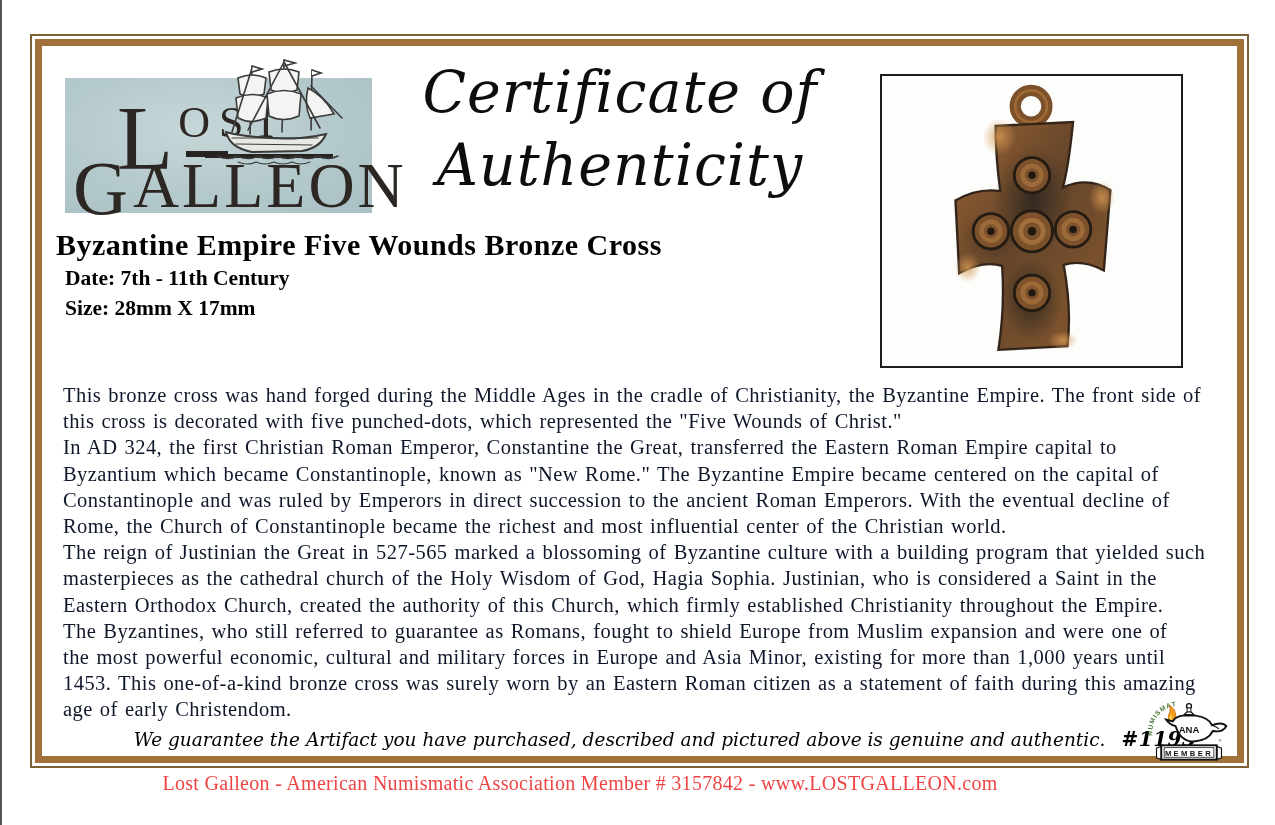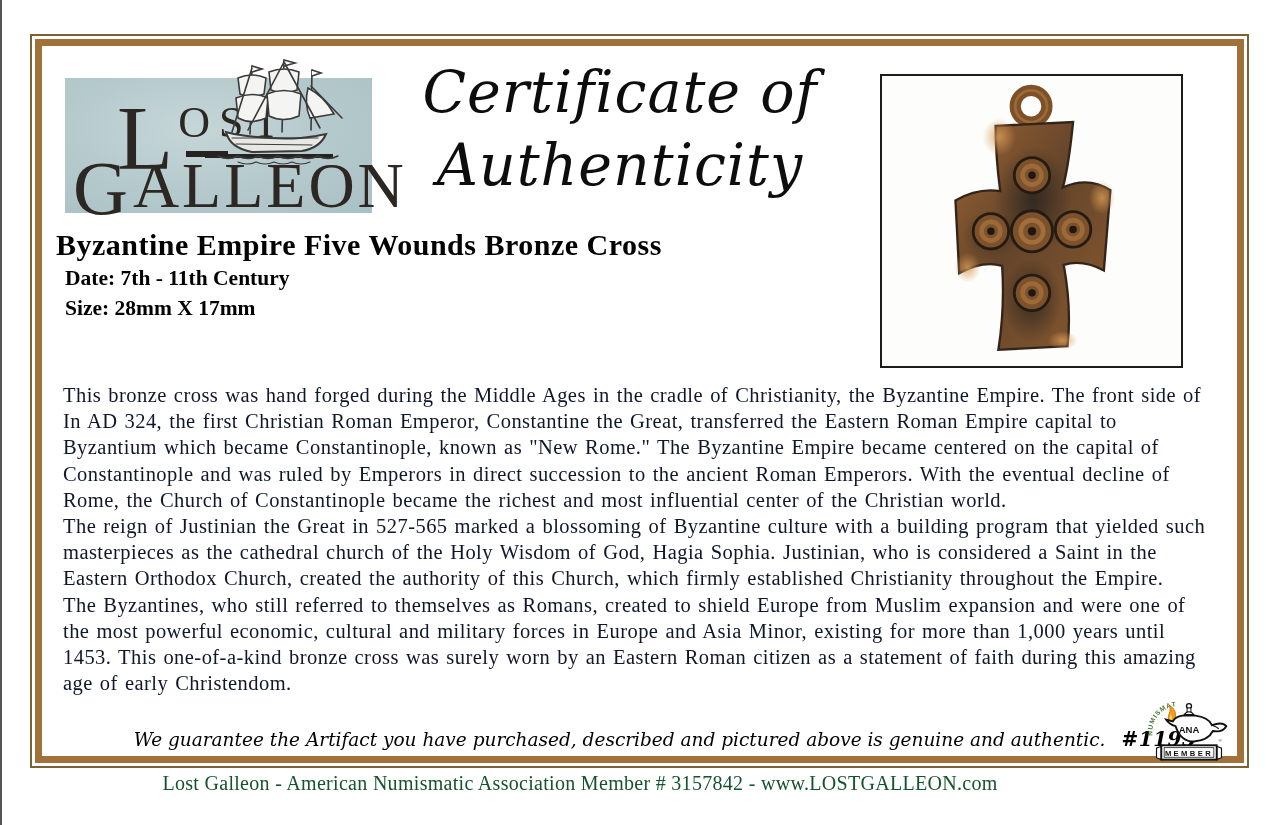--- a/index.html
+++ b/index.html
@@ -54,21 +54,21 @@
   
   .guarantee { left:110px; top:727px; width:1110px; text-align:center;
                font-family:"DejaVu Serif", serif; font-style:italic; font-size:18.5px; color:#000; }
   .guarantee .num { font-weight:bold; font-size:20px; margin-left:16px; letter-spacing:.5px; }
 
   
   .ana-seal { left:1146px; top:697px; width:86px; height:66px; }
 
   
   .footer { left:0; top:772px; width:1160px; text-align:center; font-size:20px;
-            color:#14532d; letter-spacing:.3px; white-space:nowrap; }
+            color:#ef4444; letter-spacing:.3px; white-space:nowrap; }
 </style>
 </head>
 <body>
 
 <div id="page">
 
   <div class="abs edge-line"></div>
 
   <div class="abs frame-outer">
     <div class="frame-inner"></div>
@@ -191,28 +191,29 @@
   </div>
 
   <div class="abs item-name">Byzantine Empire Five Wounds Bronze Cross</div>
   <div class="abs item-details">
     <div>Date: 7th - 11th Century</div>
     <div>Size: 28mm X 17mm</div>
   </div>
 
   <div class="abs description">
     <div>This bronze cross was hand forged during the Middle Ages in the cradle of Christianity, the Byzantine Empire. The front side of</div>
+    <div>this cross is decorated with five punched-dots, which represented the "Five Wounds of Christ."</div>
     <div>In AD 324, the first Christian Roman Emperor, Constantine the Great, transferred the Eastern Roman Empire capital to</div>
     <div>Byzantium which became Constantinople, known as "New Rome." The Byzantine Empire became centered on the capital of</div>
     <div>Constantinople and was ruled by Emperors in direct succession to the ancient Roman Emperors. With the eventual decline of</div>
     <div>Rome, the Church of Constantinople became the richest and most influential center of the Christian world.</div>
     <div>The reign of Justinian the Great in 527-565 marked a blossoming of Byzantine culture with a building program that yielded such</div>
     <div>masterpieces as the cathedral church of the Holy Wisdom of God, Hagia Sophia. Justinian, who is considered a Saint in the</div>
     <div>Eastern Orthodox Church, created the authority of this Church, which firmly established Christianity throughout the Empire.</div>
-    <div>The Byzantines, who still referred to themselves as Romans, created to shield Europe from Muslim expansion and were one of</div>
+    <div>The Byzantines, who still referred to guarantee as Romans, fought to shield Europe from Muslim expansion and were one of</div>
     <div>the most powerful economic, cultural and military forces in Europe and Asia Minor, existing for more than 1,000 years until</div>
     <div>1453. This one-of-a-kind bronze cross was surely worn by an Eastern Roman citizen as a statement of faith during this amazing</div>
     <div>age of early Christendom.</div>
   </div>
 
   <div class="abs guarantee"><span>We guarantee the Artifact you have purchased, described and pictured above is genuine and authentic.</span><span class="num">#1193</span></div>
 
   <svg class="abs ana-seal" viewBox="0 0 90 68">
     <defs>
       <path id="arcp" d="M7,40 A27,27 0 0 1 33,9" fill="none"></path>

